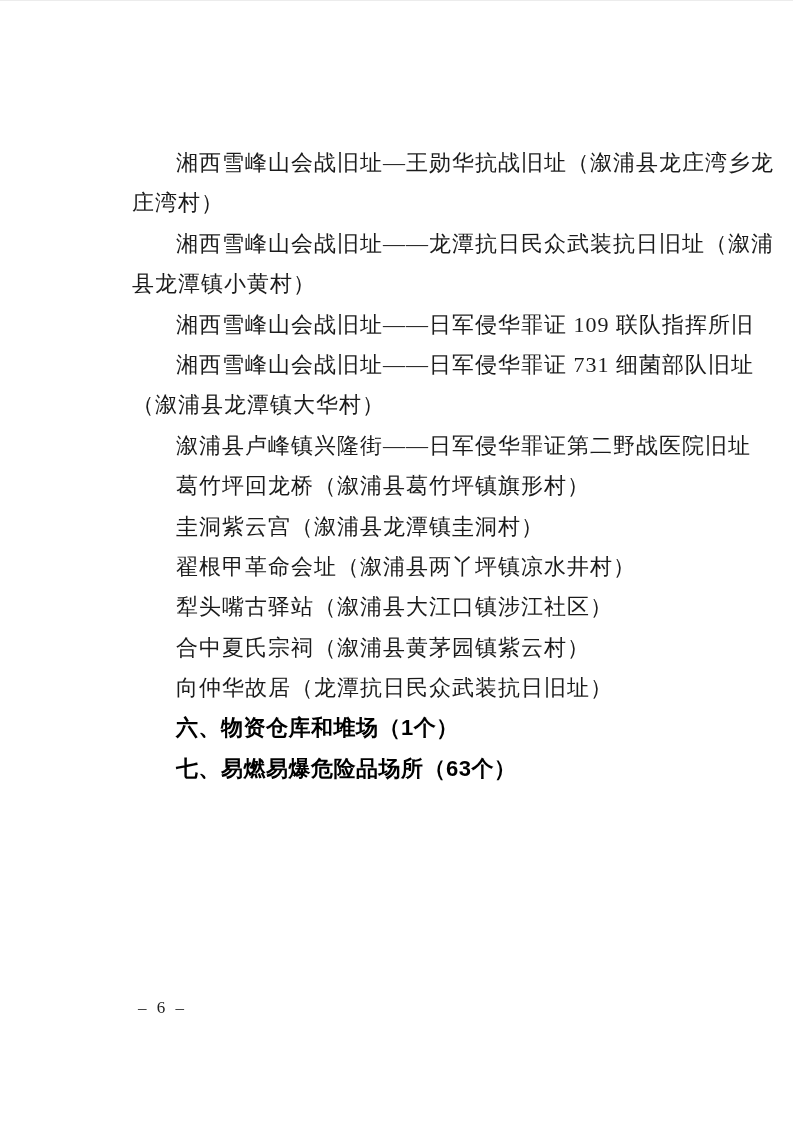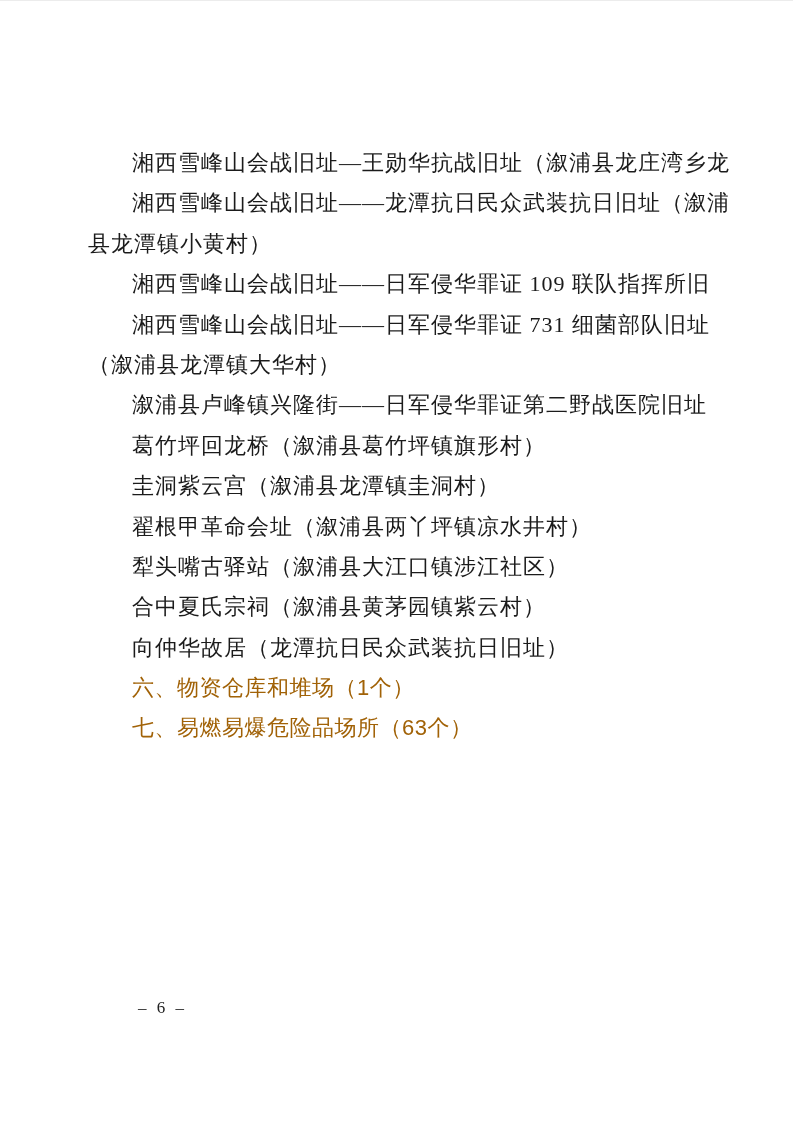--- a/index.html
+++ b/index.html
@@ -22,47 +22,49 @@
     width: 660px;
   }
   .line {
     font-family: "Liberation Serif", "DejaVu Serif", serif;
     font-size: 22px;
     line-height: 40.4px;
     height: 40.4px;
     white-space: nowrap;
     color: #1b1b1b;
     letter-spacing: 1px;
+    margin-left: 44px;
   }
   .indent {
     text-indent: 44px;
   }
   .heading {
     font-family: "Liberation Sans", "DejaVu Sans", sans-serif;
-    font-weight: 400;
-    color: #a16207;
+    font-weight: 700;
+    color: #000000;
     letter-spacing: 0.5px;
   }
   .page-number {
     position: absolute;
     left: 138px;
     top: 997px;
     font-family: "Liberation Serif", "DejaVu Serif", serif;
     font-size: 17px;
     color: #222222;
     letter-spacing: 3px;
     white-space: nowrap;
   }
 </style>
 </head>
 <body>
 
 <div class="page">
   <div class="doc-body">
     <div class="line indent">湘西雪峰山会战旧址—王勋华抗战旧址（溆浦县龙庄湾乡龙</div>
+    <div class="line">庄湾村）</div>
     <div class="line indent">湘西雪峰山会战旧址——龙潭抗日民众武装抗日旧址（溆浦</div>
     <div class="line">县龙潭镇小黄村）</div>
     <div class="line indent">湘西雪峰山会战旧址——日军侵华罪证 109 联队指挥所旧</div>
     <div class="line indent">湘西雪峰山会战旧址——日军侵华罪证 731 细菌部队旧址</div>
     <div class="line">（溆浦县龙潭镇大华村）</div>
     <div class="line indent">溆浦县卢峰镇兴隆街——日军侵华罪证第二野战医院旧址</div>
     <div class="line indent">葛竹坪回龙桥（溆浦县葛竹坪镇旗形村）</div>
     <div class="line indent">圭洞紫云宫（溆浦县龙潭镇圭洞村）</div>
     <div class="line indent">翟根甲革命会址（溆浦县两丫坪镇凉水井村）</div>
     <div class="line indent">犁头嘴古驿站（溆浦县大江口镇涉江社区）</div>

